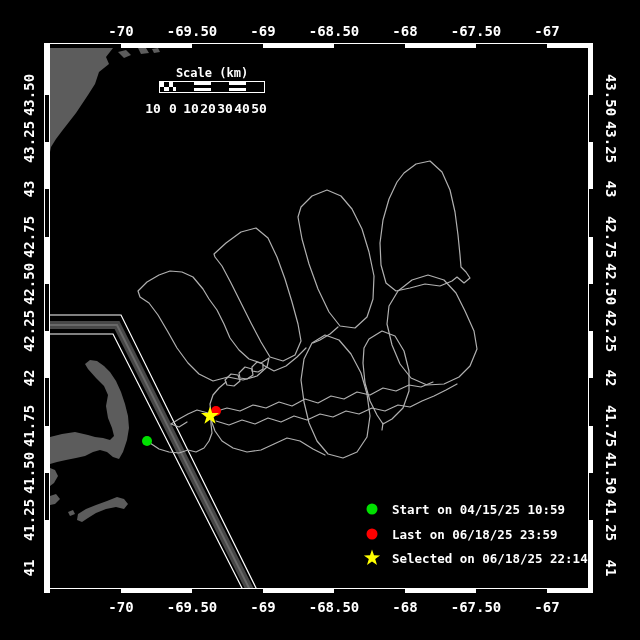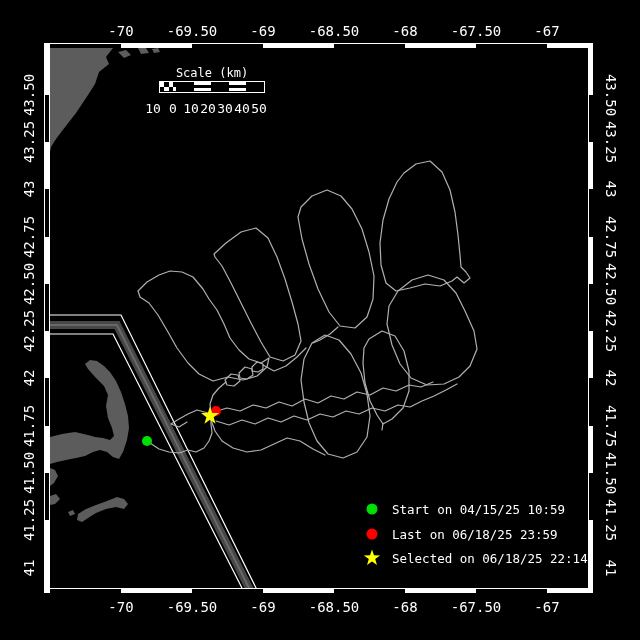--- a/index.html
+++ b/index.html
@@ -1,16 +1,16 @@
 <!DOCTYPE html>
 <html><head>
 <meta charset="utf-8">
 <style>
   html,body{margin:0;padding:0;background:#000;}
-  .stage{position:relative;width:640px;height:640px;background:#000;overflow:hidden;}
+  .stage{position:relative;width:640px;height:640px;background:#000;overflow:hidden;font-weight:bold;}
   svg{display:block;}
   text{fill:#ffffff;font-family:"DejaVu Sans Mono","Liberation Mono",monospace;}
   .axis-label{font-size:14px;}
   .scale-title{font-size:12px;}
   .scale-num{font-size:13px;}
   .legend-label{font-size:12.5px;}
 </style>
 </head>
 <body>
 

